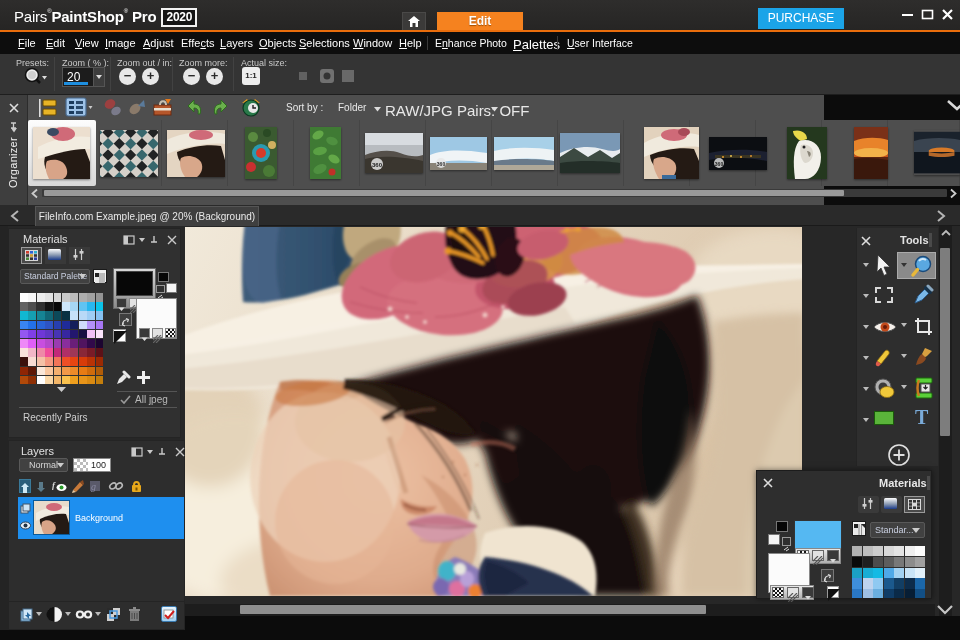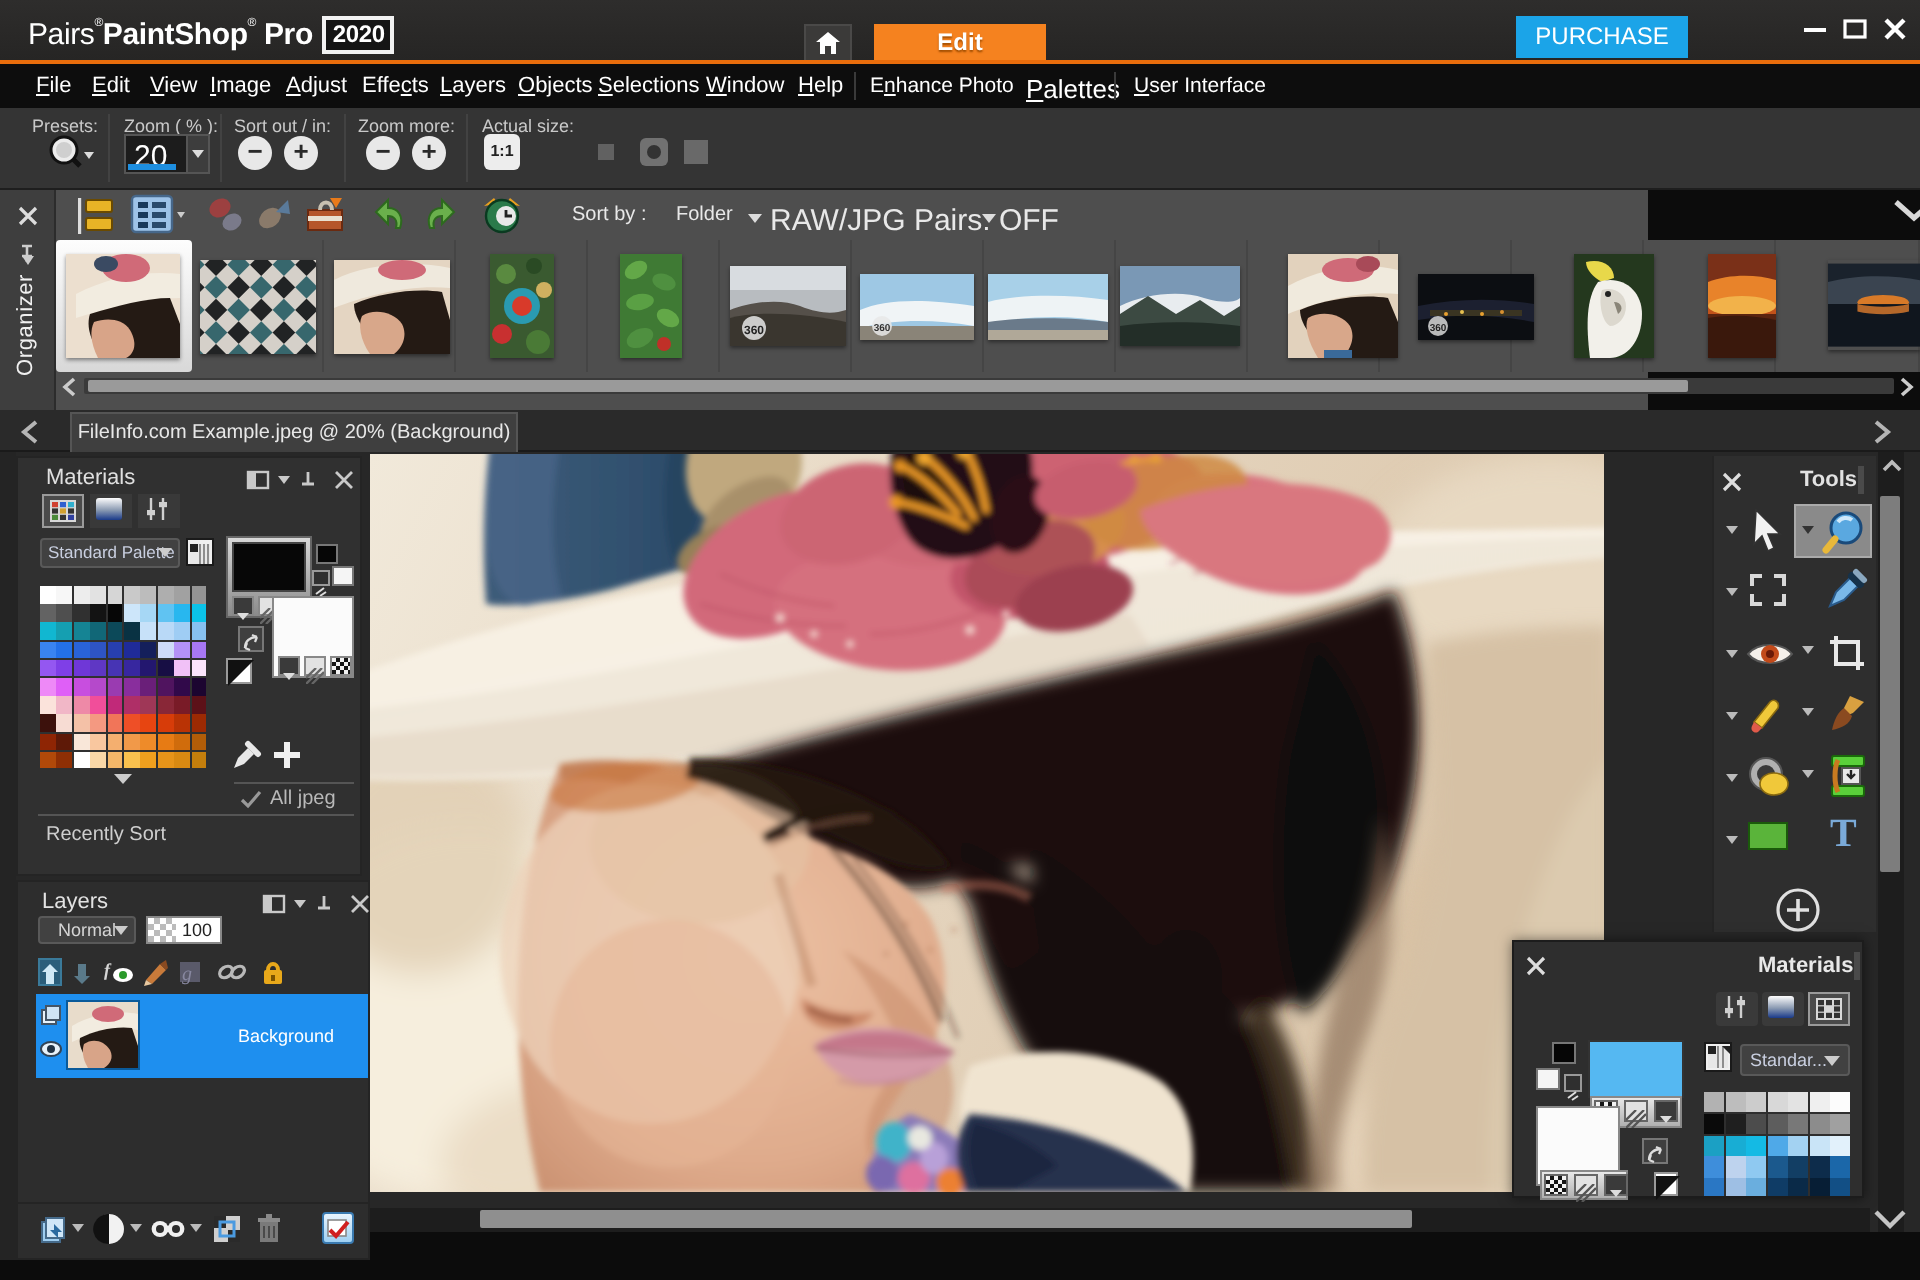--- a/index.html
+++ b/index.html
@@ -21,21 +21,21 @@
 #menubar{position:absolute;left:0;top:32px;width:960px;height:22px;background:#0d0d0d;color:#fff;font-size:11px;}
 #menubar span.mi{position:absolute;top:5px;}
 #menubar u{text-decoration:underline;}
 .msep{position:absolute;top:4px;width:1px;height:14px;background:#3a3a3a;}
 
 #toolbar{position:absolute;left:0;top:54px;width:960px;height:41px;background:#343434;border-bottom:1px solid #1e1e1e;}
 #toolbar .lbl{position:absolute;top:4px;font-size:9px;color:#c9c9c9;}
 .tsep{position:absolute;top:3px;width:1px;height:34px;background:#262626;border-right:1px solid #424242;}
 .circbtn{position:absolute;top:14px;width:17px;height:17px;border-radius:50%;background:#e8e8e8;color:#2a2a2a;text-align:center;line-height:16px;font-weight:700;font-size:13px;}
 #zoombox{position:absolute;left:62px;top:13px;width:43px;height:20px;background:#1c1c1c;border:1px solid #555;}
-#zoombox .val{position:absolute;left:4px;top:2px;font-size:15px;color:#fff;}
+#zoombox .val{position:absolute;left:4px;top:2px;font-size:12px;color:#fff;}
 #zoombox .prog{position:absolute;left:1px;bottom:1px;width:24px;height:3px;background:#1e8fe0;}
 #zoomdrop{position:absolute;left:93px;top:13px;width:12px;height:20px;background:#3d3d3d;border:1px solid #555;}
 
 #organizer{position:absolute;left:0;top:95px;width:824px;height:110px;background:#4e4e4e;}
 #orgstrip{position:absolute;left:0;top:0;width:28px;height:110px;background:#3e3e3e;border-right:1px solid #2c2c2c;}
 #orgtext{position:absolute;left:7px;top:42px;color:#f0f0f0;font-size:11px;writing-mode:vertical-rl;transform:rotate(180deg);letter-spacing:0.3px;}
 #orgtools{position:absolute;left:28px;top:0;width:932px;height:25px;}
 #thumbrow{position:absolute;left:28px;top:25px;width:932px;height:66px;background:#4e4e4e;}
 .thslot{position:absolute;top:0;height:66px;border-right:1px solid #454545;}
 .th{position:absolute;box-shadow:0 1px 2px rgba(0,0,0,.45);}
@@ -105,21 +105,21 @@
     <span class="msep" style="left:427px"></span>
     <span class="mi" style="left:435px;font-size:10.5px">E<u>n</u>hance Photo</span>
     <span class="mi" style="left:513px;font-size:13px"><u>P</u>alettes</span>
     <span class="msep" style="left:557px"></span>
     <span class="mi" style="left:567px;font-size:10.5px"><u>U</u>ser Interface</span>
   </div>
 
   <div id="toolbar">
     <span class="lbl" style="left:16px">Presets:</span>
     <span class="lbl" style="left:62px">Zoom ( % ):</span>
-    <span class="lbl" style="left:117px">Sort out / in:</span>
+    <span class="lbl" style="left:117px">Zoom out / in:</span>
     <span class="lbl" style="left:179px">Zoom more:</span>
     <span class="lbl" style="left:241px">Actual size:</span>
 
     <svg class="abs" style="left:22px;top:12px" width="26" height="22" viewBox="0 0 26 22">
       <circle cx="10" cy="9" r="6.5" fill="#ececec" stroke="#111" stroke-width="1.5"></circle>
       <circle cx="10" cy="9" r="4" fill="#cfcfcf"></circle>
       <path d="M14.5 13.5 L18 17" stroke="#111" stroke-width="2.5"></path>
       <path d="M20 10 l5 0 l-2.5 3.5 z" fill="#dcdcdc"></path>
     </svg>
     <span class="tsep" style="left:54px"></span>
@@ -776,21 +776,21 @@
     </svg>
     <svg class="abs" style="left:126px;top:140px" width="17" height="17" viewBox="0 0 17 17">
       <path d="M7 2 h3 v5 h5 v3 h-5 v5 h-3 v-5 H2 v-3 h5 Z" fill="#f0f0f0"></path>
     </svg>
     <div class="abs" style="left:108px;top:162px;width:60px;height:1px;background:#555;"></div>
     <svg class="abs" style="left:111px;top:166px" width="11" height="10">
         <path d="M1 5 l3 3 l6 -7" stroke="#999" stroke-width="1.6" fill="none"></path>
       </svg>
     <div class="abs" style="left:126px;top:165px;color:#b9b9b9;font-size:10px;">All jpeg</div>
     <div class="abs" style="left:10px;top:178px;width:158px;height:1px;background:#555;"></div>
-    <div class="abs" style="left:14px;top:183px;color:#cecece;font-size:10px;">Recently Sort</div>
+    <div class="abs" style="left:14px;top:183px;color:#cecece;font-size:10px;">Recently Pairs</div>
   </div>
   <div id="layerspanel">
     <div class="abs" style="left:12px;top:4px;color:#e2e2e2;font-size:11px;">Layers</div>
     <svg class="abs" style="left:122px;top:6px" width="56" height="10" viewBox="0 0 56 10">
       <rect x="1" y="1" width="10" height="8" fill="none" stroke="#c9c9c9" stroke-width="1.2"></rect>
         <rect x="1" y="1" width="4" height="8" fill="#c9c9c9"></rect>
       <path d="M16 3 l6 0 l-3 4 z" fill="#c9c9c9"></path>
       <path d="M31 1 v6 M28 7 h6" stroke="#c9c9c9" stroke-width="1.4"></path>
       <path d="M45 1 l8 8 M53 1 l-8 8" stroke="#c9c9c9" stroke-width="1.4"></path>
     </svg>
@@ -845,21 +845,21 @@
           </svg></div>
       <div class="abs" style="left:15px;top:3px;width:37px;height:35px;background:#fff;border:1px solid #0a5a9a;">
         <svg width="35" height="33" viewBox="0 0 35 33">
           <rect width="35" height="33" fill="#e8dccb"></rect>
           <path d="M2 12 C12 6 26 4 35 6 L35 14 C24 12 10 16 2 20 Z" fill="#f2ece0"></path>
           <ellipse cx="20" cy="6" rx="8" ry="4" fill="#d06a78"></ellipse>
           <path d="M6 18 C14 14 24 12 32 13 L35 22 L35 33 L14 33 C8 28 5 22 6 18 Z" fill="#241a14"></path>
           <path d="M8 21 C12 18 18 19 21 24 C23 28 21 31 18 33 L10 33 C7 28 7 24 8 21 Z" fill="#d8a488"></path>
         </svg>
       </div>
-      <span class="abs" style="left:57px;top:16px;color:#fff;font-size:9px;margin-left:44px;">Background</span>
+      <span class="abs" style="left:57px;top:16px;color:#fff;font-size:9px;">Background</span>
     </div>
 
     <div class="abs" style="left:0;top:160px;width:175px;height:28px;background:#2d2d2d;border-top:1px solid #242424;">
       <svg class="abs" style="left:10px;top:5px" width="15" height="16" viewBox="0 0 15 16">
           <rect x="2" y="4" width="9" height="10" fill="#9ecdf0" stroke="#456a8a"></rect>
           <rect x="4" y="2" width="9" height="10" fill="#cfe6f8" stroke="#456a8a"></rect>
           <path d="M8 5 l4 4 l-2 0 l0 3 l-4 -4 l2 0 z" fill="#2a6aa0"></path>
         </svg>
       <svg class="abs" style="left:27px;top:10px" width="7" height="6">
           <path d="M0 0 l6 0 l-3 4 z" fill="#bbb"></path>

